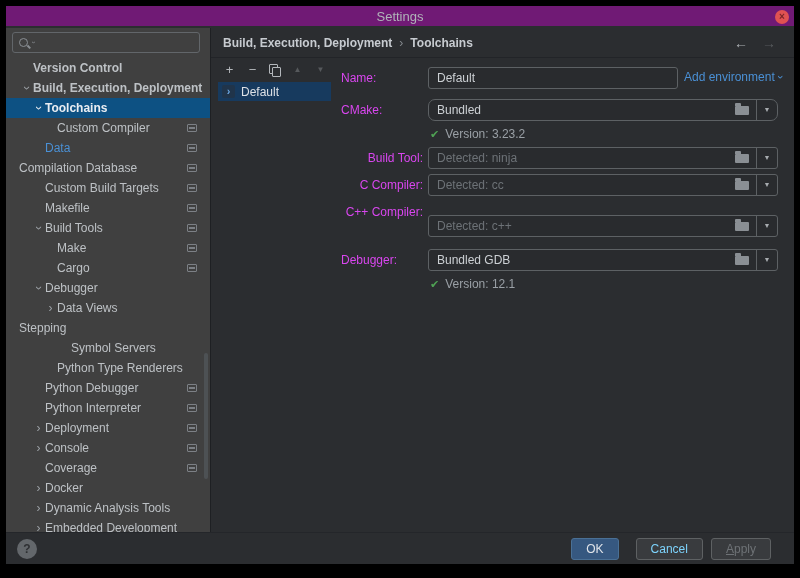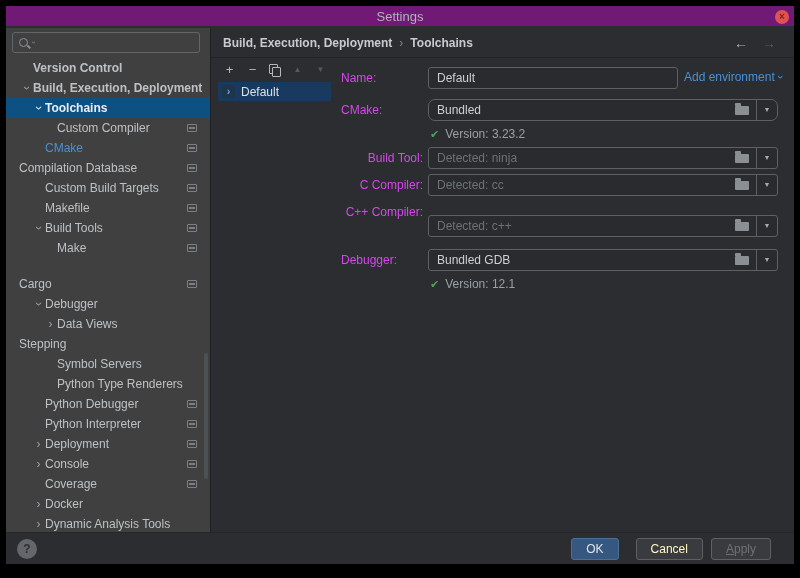--- a/index.html
+++ b/index.html
@@ -71,21 +71,21 @@
   .combo .dd { width:21px; align-self:stretch; border-left:1px solid #5d6164; color:#a7abaf; font-size:7px; line-height:20px; text-align:center; cursor:default; }
   .status { position:absolute; left:219px; height:14px; line-height:14px; color:#9aa0a6; font-size:12px; white-space:nowrap; }
   .status .chk { color:#4fa254; margin-right:6px; font-size:11px; }
   .addenv { position:absolute; left:473px; top:11px; color:#4a90d5; cursor:pointer; white-space:nowrap; }
   .addenv .lc { display:inline-block; transform:rotate(90deg); font-size:11px; margin-left:4px; }
 
   
   .bottombar { position:absolute; left:0; right:0; bottom:0; height:32px; border-top:1px solid #24262a; background:#2b2d30; display:flex; align-items:center; }
   .help { width:20px; height:20px; margin-left:11px; border-radius:50%; background:#63676b; color:#2e3033; font-weight:700; font-size:12px; line-height:20px; text-align:center; cursor:default; }
   .btns { margin-left:auto; margin-right:23px; display:flex; align-items:center; }
-  .btn { height:22px; border-radius:3px; border:1px solid #5e6163; background:#393b3e; color:#fef9c3; text-align:center; line-height:20px; padding:0 14px; cursor:default; }
+  .btn { height:22px; border-radius:3px; border:1px solid #5e6163; background:#393b3e; color:#7dd3fc; text-align:center; line-height:20px; padding:0 14px; cursor:default; }
   .btn.primary { background:#365880; border-color:#4a7095; color:#e0e4e9; margin-right:17px; }
   .btn.cancel { margin-right:8px; }
   .btn.disabled { color:#6e7276; }
   .btn.disabled .blabel::first-letter { text-decoration:underline; }
   .blabel { display:block; }
 </style>
 </head>
 <body>
 
 <div class="frame">
@@ -116,21 +116,21 @@
               <span class="chev open">›</span>
               <span class="lbl">Toolchains</span>
             </div>
             <div class="tree-row" style="padding-left: 38px; text-align: center;">
               <span class="chev"></span>
               <span class="lbl">Custom Compiler</span>
               <span class="screen"></span>
             </div>
             <div class="tree-row accent" style="padding-left: 26px;">
               <span class="chev"></span>
-              <span class="lbl">CMake</span>
+              <span class="lbl">Data</span>
               <span class="screen"></span>
             </div>
             <div class="tree-row" style="">
               <span class="chev"></span>
               <span class="lbl">Compilation Database</span>
               <span class="screen"></span>
             </div>
             <div class="tree-row" style="padding-left: 26px;">
               <span class="chev"></span>
               <span class="lbl">Custom Build Targets</span>
@@ -144,38 +144,38 @@
             <div class="tree-row" style="padding-left: 26px;">
               <span class="chev open">›</span>
               <span class="lbl">Build Tools</span>
               <span class="screen"></span>
             </div>
             <div class="tree-row" style="padding-left: 38px;">
               <span class="chev"></span>
               <span class="lbl">Make</span>
               <span class="screen"></span>
             </div>
-            <div class="tree-row" style=" margin-top: 16px;">
+            <div class="tree-row" style="padding-left: 38px;">
               <span class="chev"></span>
               <span class="lbl">Cargo</span>
               <span class="screen"></span>
             </div>
             <div class="tree-row" style="padding-left: 26px;">
               <span class="chev open">›</span>
               <span class="lbl">Debugger</span>
             </div>
             <div class="tree-row" style="padding-left: 38px;">
               <span class="chev">›</span>
               <span class="lbl">Data Views</span>
             </div>
             <div class="tree-row" style="">
               <span class="chev"></span>
               <span class="lbl">Stepping</span>
             </div>
-            <div class="tree-row" style="padding-left: 38px;">
+            <div class="tree-row" style="padding-left: 52px;">
               <span class="chev"></span>
               <span class="lbl">Symbol Servers</span>
             </div>
             <div class="tree-row" style="padding-left: 38px;">
               <span class="chev"></span>
               <span class="lbl">Python Type Renderers</span>
             </div>
             <div class="tree-row" style="padding-left: 26px;">
               <span class="chev"></span>
               <span class="lbl">Python Debugger</span>

